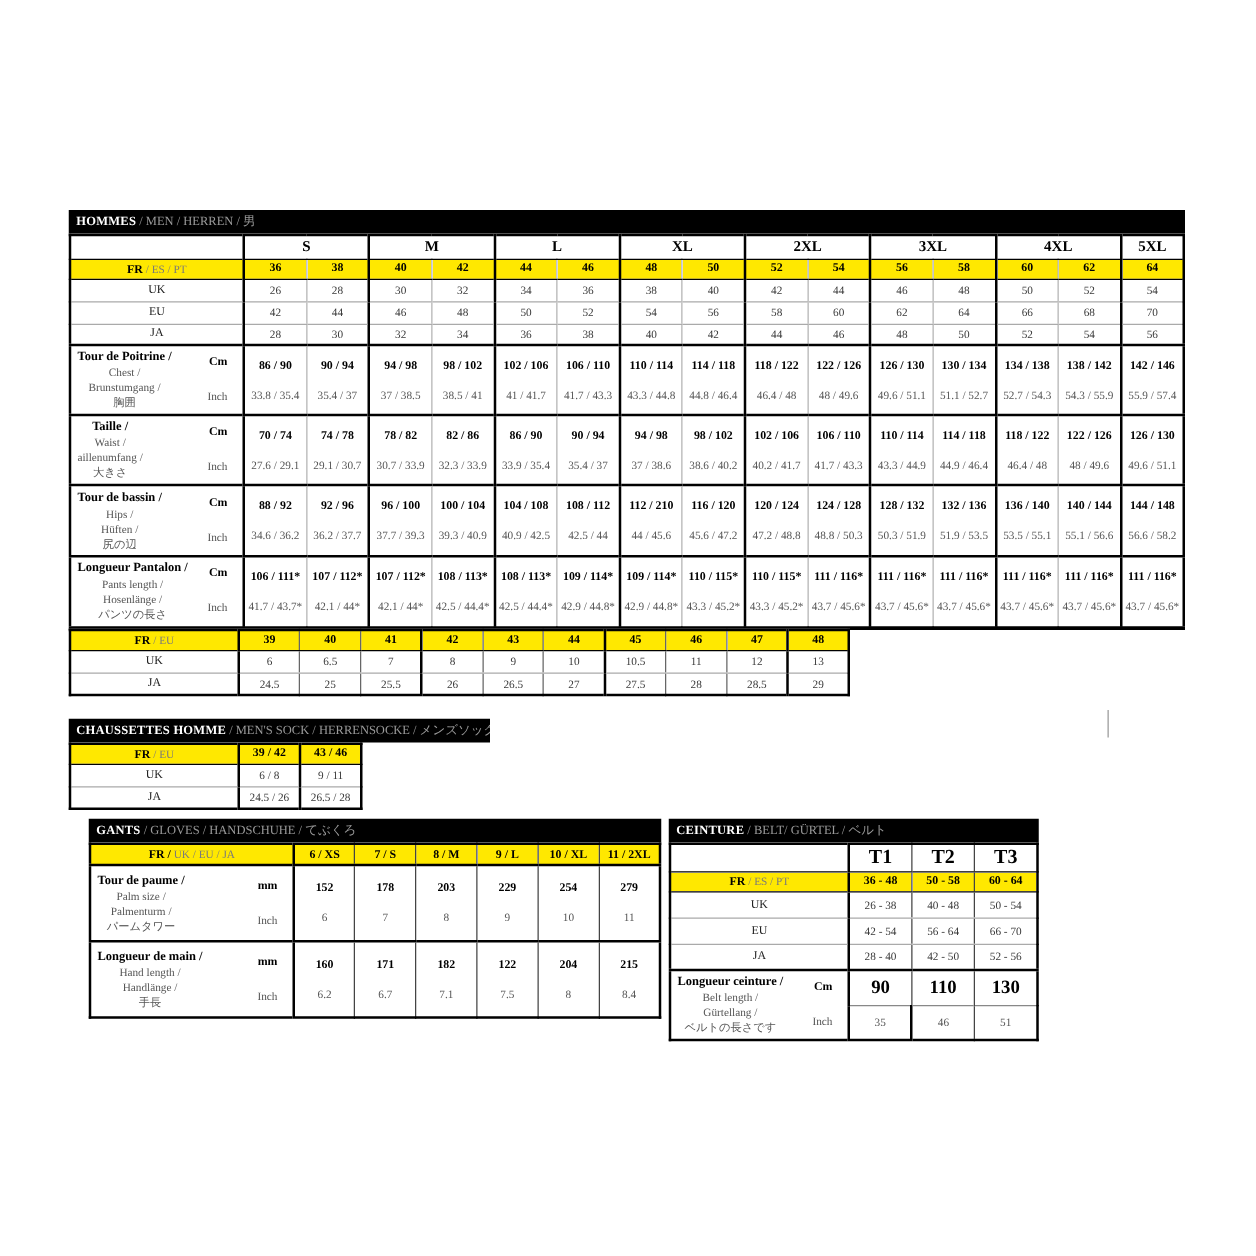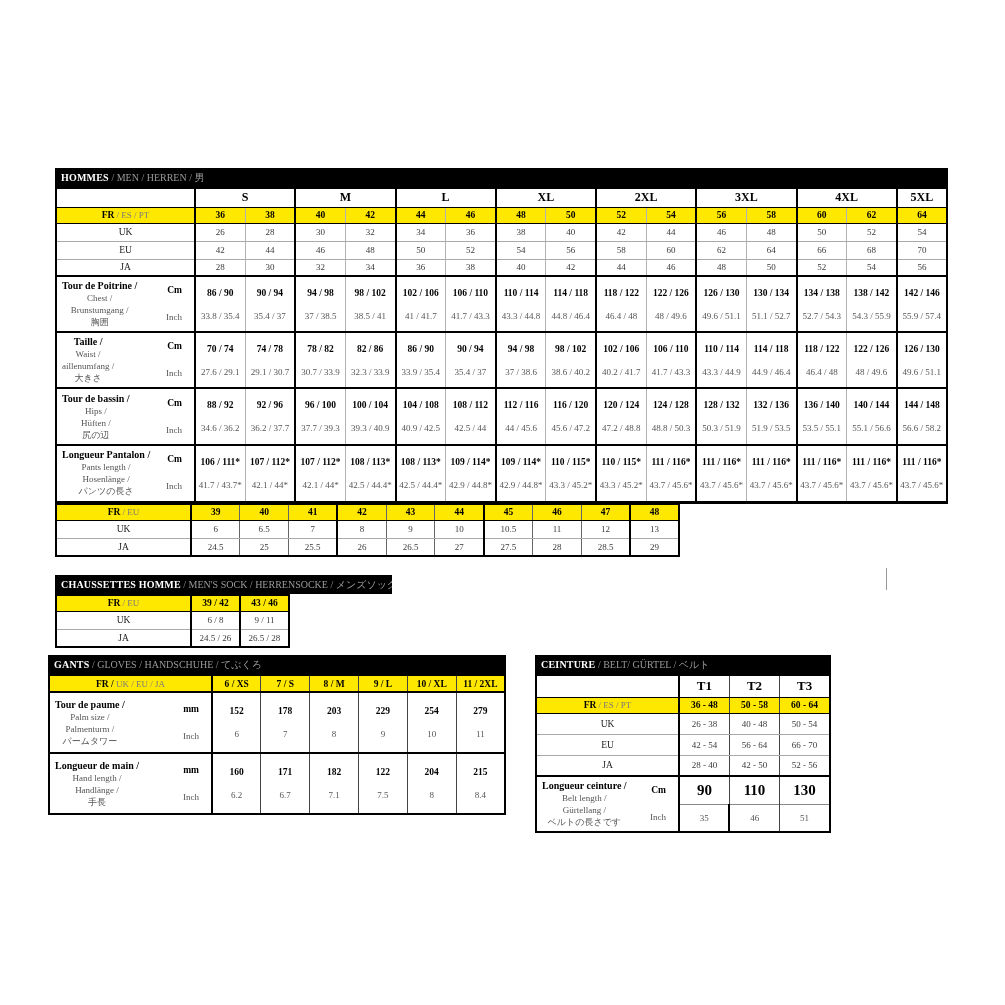--- a/index.html
+++ b/index.html
@@ -56,21 +56,21 @@
   .socks .plain-row{height:18px;}
   
   .gloves tr> :nth-child(n+2){border-left:1px solid #444;}
   .gloves tr> :nth-child(2){border-left:2px solid #000;}
   .gloves .yellow-row{height:17px;}
   .gloves .block-row{height:61px;}
   
   .belt tr> :nth-child(n+2){border-left:1px solid #444;}
   .belt tr> :nth-child(2){border-left:2px solid #000;}
   .belt .thead-row{height:22px;}
-  .belt .thead-row th{border-bottom:1px solid #000;font-size:13px;font-weight:bold;background:#fff;text-align:center;}
+  .belt .thead-row th{border-bottom:1px solid #000;font-size:16px;font-weight:bold;background:#fff;text-align:center;}
   .belt .yellow-row{height:16px;}
   .belt .plain-row{height:21px;}
   .belt .len-cm{height:21px;}
   .belt .len-cm td{border-top:2px solid #000;text-align:center;}
   .belt .len-cm td.v{font-weight:bold;font-size:15px;color:#000;}
   .belt .len-in{height:21px;}
   .belt .len-in td.v{border-top:1px solid #888;font-size:9px;color:#555;}
   .belt .len-in td.v:first-child{border-left:2px solid #000;}
   .belt .len-lbl{border-top:2px solid #000;}
   .stray{position:absolute;width:1px;background:#999;}
@@ -370,21 +370,21 @@
             </td>
             <td class="v2">
               <div class="cmv">104 / 108</div>
               <div class="inv">40.9 / 42.5</div>
             </td>
             <td class="v2">
               <div class="cmv">108 / 112</div>
               <div class="inv">42.5 / 44</div>
             </td>
             <td class="v2">
-              <div class="cmv">112 / 116</div>
+              <div class="cmv">112 / 210</div>
               <div class="inv">44 / 45.6</div>
             </td>
             <td class="v2">
               <div class="cmv">116 / 120</div>
               <div class="inv">45.6 / 47.2</div>
             </td>
             <td class="v2">
               <div class="cmv">120 / 124</div>
               <div class="inv">47.2 / 48.8</div>
             </td>
@@ -575,21 +575,21 @@
         <td class="lbl-cell">JA</td>
       <td class="v">24.5 / 26</td>
             <td class="v">26.5 / 28</td>
           </tr>
     </tbody>
       </table>
   </div>
 
   <div class="stray" style="left:886px;top:568px;height:22px;"></div>
 
-  <div class="sect gloves" style="left:48px;top:655px;width:458px;">
+  <div class="sect gloves" style="left:71px;top:655px;width:458px;">
     <div class="bar"><span class="b">GANTS</span><span class="rest"> / GLOVES / HANDSCHUHE / てぶくろ</span></div>
     <table class="grid">
       <colgroup>
           <col style="width:163px">
           <col>
           <col>
           <col>
           <col>
           <col>
           <col>

